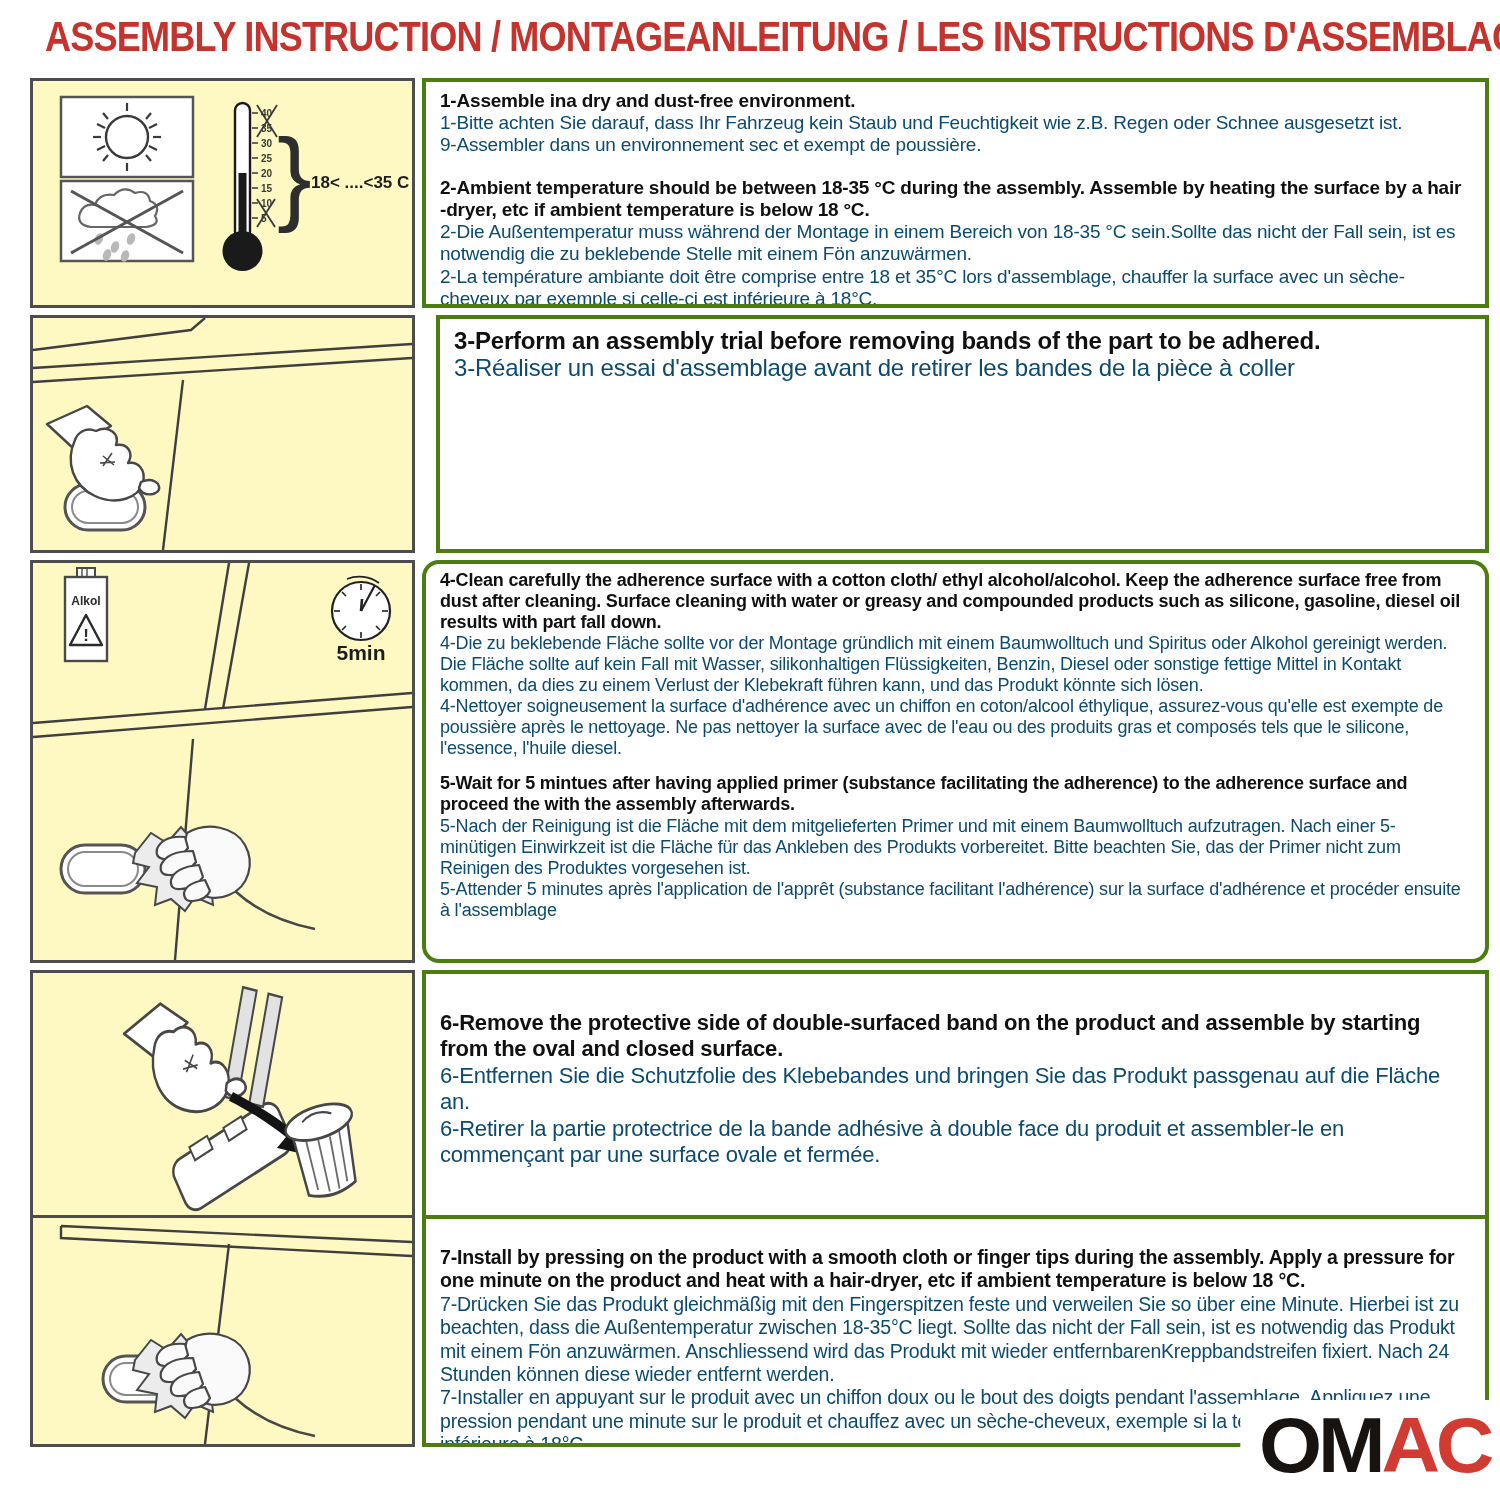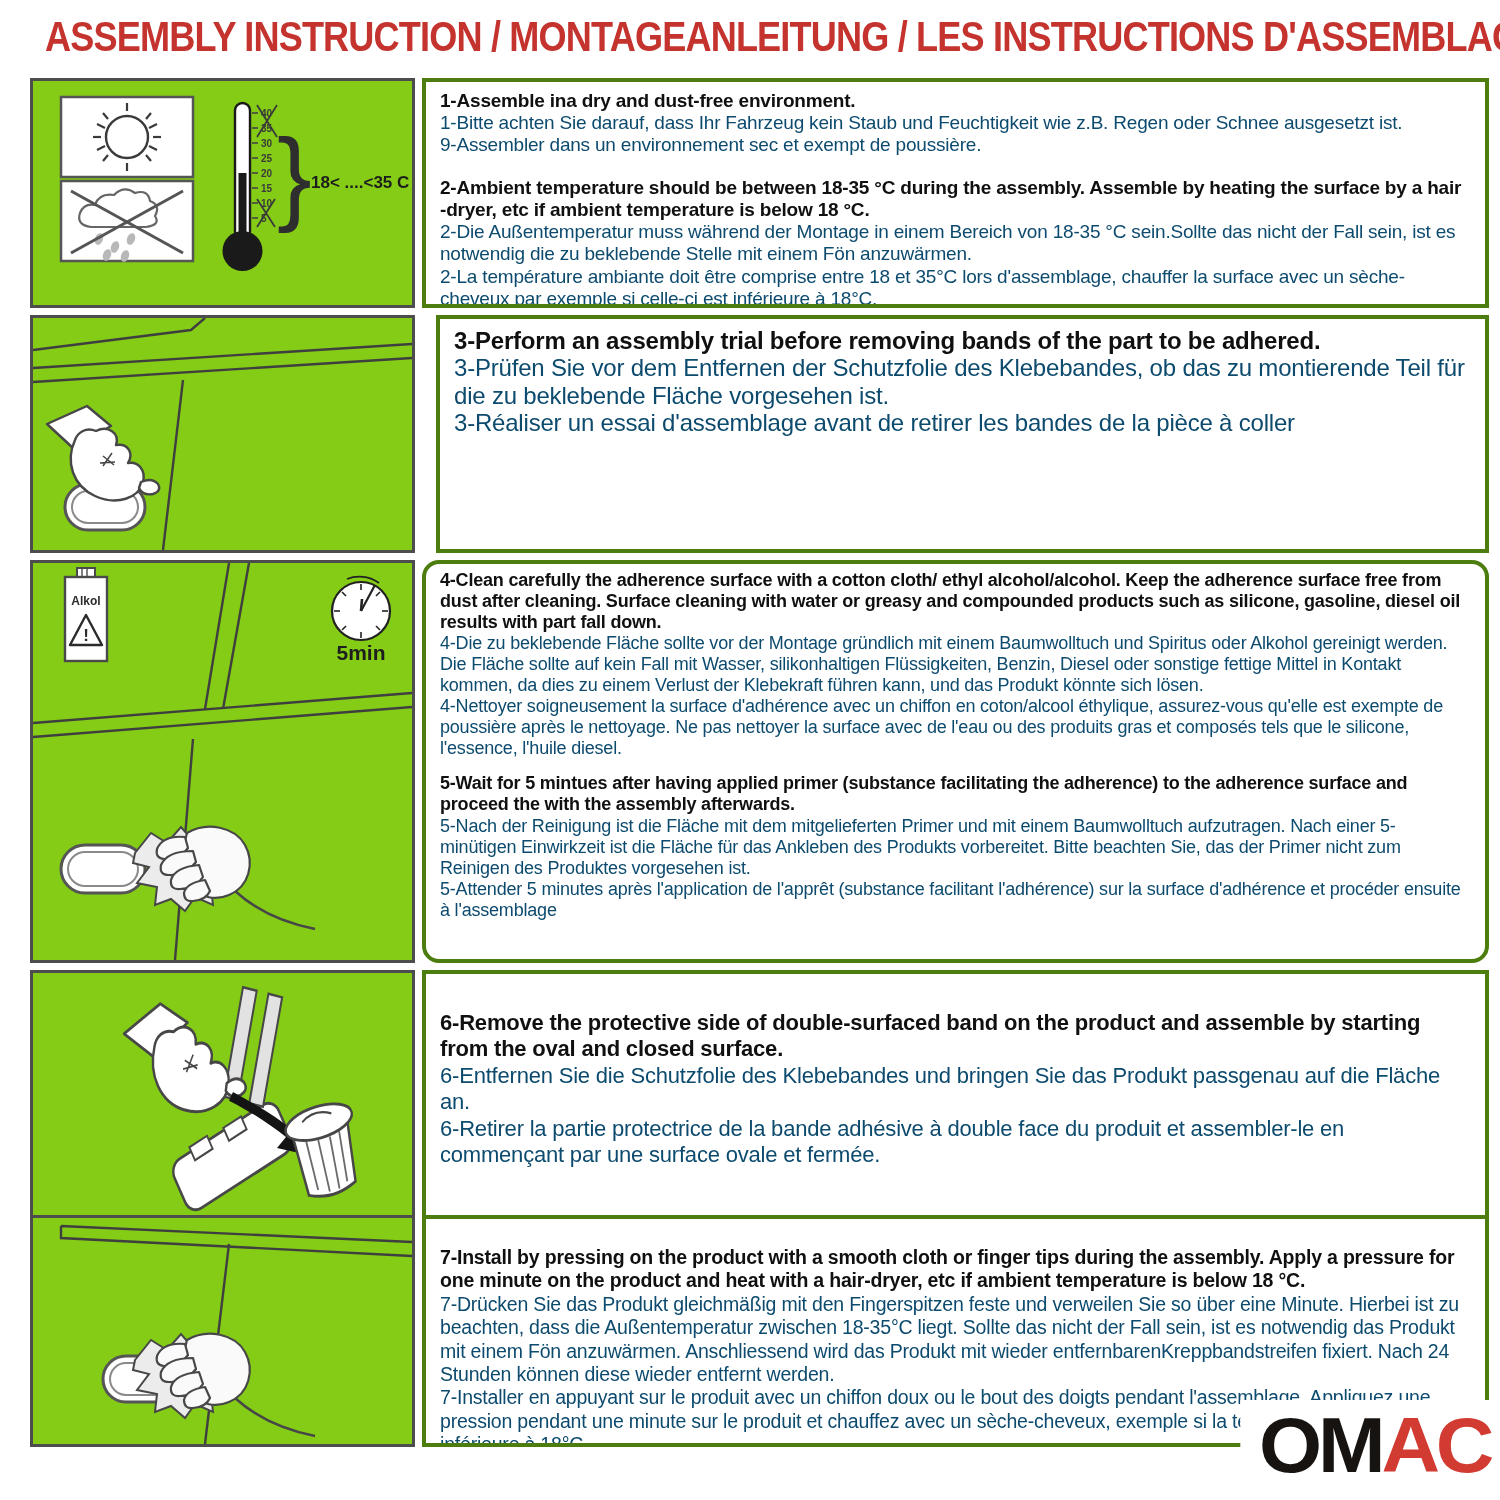--- a/index.html
+++ b/index.html
@@ -7,21 +7,21 @@
         font-family:"Liberation Sans", sans-serif;color:#1d1d1d;}
   .title{position:absolute;left:45px;top:12px;margin:0;font-size:43px;font-weight:800;
          color:#C5332E;letter-spacing:-1px;white-space:nowrap;
          transform:scaleX(0.84);transform-origin:left center;}
   .row{position:absolute;left:30px;right:11px;display:flex;gap:7px;}
   .row1{top:78px;height:230px;}
   .row2{top:315px;height:238px;}
   .row3{top:560px;height:403px;}
   .row4{top:970px;height:288px;}
   .row5{top:1215px;height:232px;}
-  .illus{flex:0 0 385px;width:385px;border:3px solid #4d4d4d;background:#84cc16;
+  .illus{flex:0 0 385px;width:385px;border:3px solid #4d4d4d;background:#fef9c3;
          box-sizing:border-box;overflow:hidden;}
   .illus svg{display:block;width:100%;height:100%;}
   .textbox{flex:1;border:4px solid #4d7c0f;background:#fff;box-sizing:border-box;
            padding:8px 16px 6px 14px;overflow:hidden;}
   .textbox p{margin:0;}
   .en{font-weight:700;color:#101010;}
   .xl{color:#0c4a6e;}
   .gap-lg{height:20px;}
   .gap-md{height:14px;}
   .t1{font-size:19px;line-height:1.17;letter-spacing:-0.2px;}
@@ -162,21 +162,20 @@
         </g>
         <g>
           <rect x="32" y="166" width="80" height="46" rx="23" fill="#fff" stroke="#555" stroke-width="3"></rect>
           <rect x="39" y="173" width="66" height="32" rx="16" fill="#fff" stroke="#8a8a8a" stroke-width="2"></rect>
         </g>
         <use href="#hand-pinch" transform="translate(112,166)"></use>
       </svg>
     </div>
     <div class="textbox t2">
       <p class="en">3-Perform an assembly trial before removing bands of the part to be adhered.</p>
-      <p class="xl">3-Prüfen Sie vor dem Entfernen der Schutzfolie des Klebebandes, ob das zu montierende Teil für die zu beklebende Fläche vorgesehen ist.</p>
       <p class="xl">3-Réaliser un essai d'assemblage avant de retirer les bandes de la pièce à coller</p>
     </div>
   </div>
 
   <div class="row row3">
     <div class="illus">
       <svg viewBox="0 0 379 397" preserveAspectRatio="none">
         <g>
           <rect x="44" y="5" width="18" height="10" fill="#fff" stroke="#4a4a4a" stroke-width="2"></rect>
           <line x1="49" y1="5" x2="49" y2="15" stroke="#4a4a4a" stroke-width="1.4"></line>

